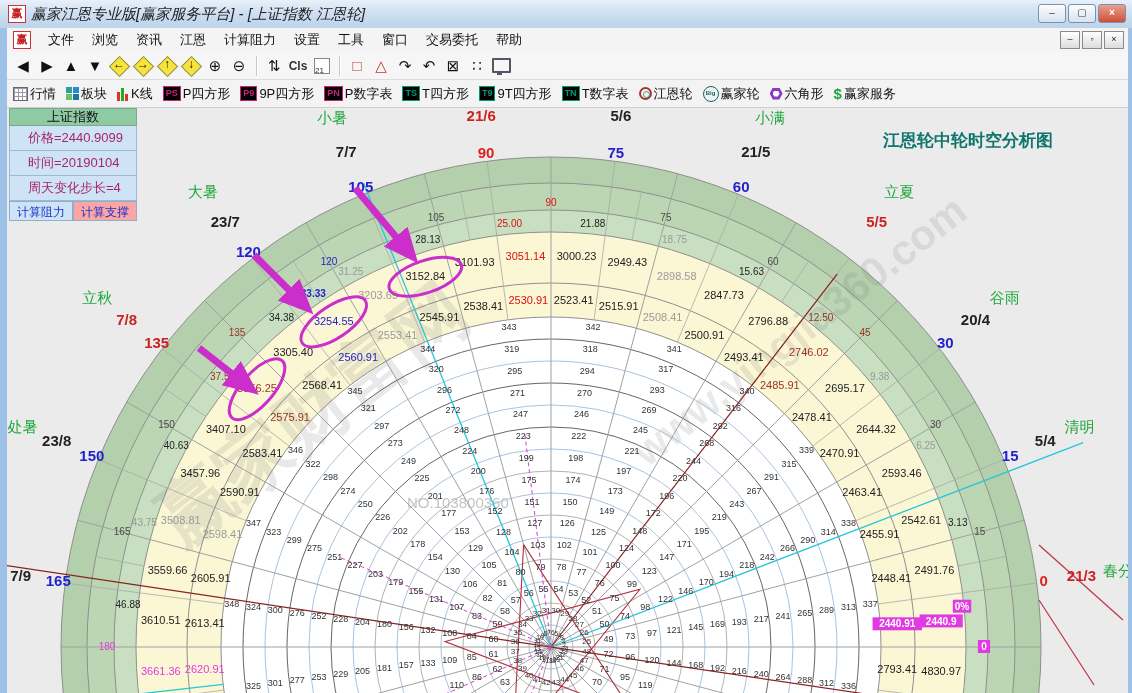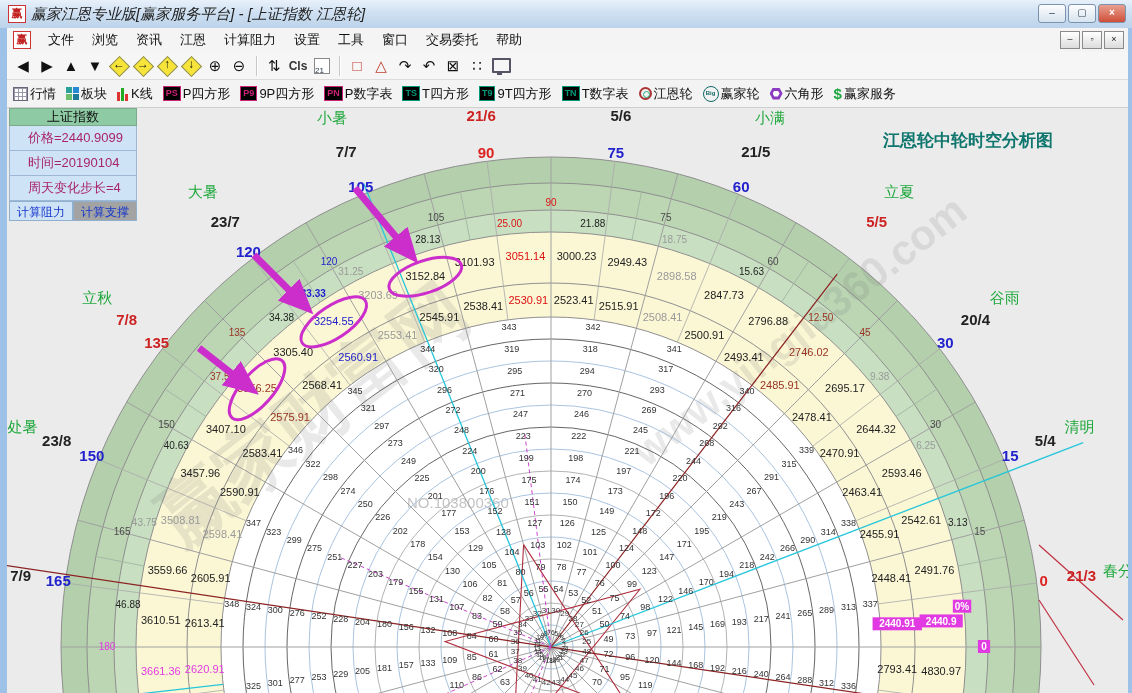--- a/index.html
+++ b/index.html
@@ -72,21 +72,21 @@
 
   
   .info-panel{position:absolute;left:2px;top:0;width:128px;z-index:5;font-size:13px;}
   .ip-header{background:#8ecba4;border:1px solid #7aa98c;text-align:center;height:16px;line-height:16px;color:#111;}
   .ip-row{background:#cfe3f7;border:1px solid #9db7d4;border-top:none;height:24px;line-height:24px;
     padding-left:18px;color:#a8246c;white-space:nowrap;overflow:hidden;}
   .ip-btns{display:flex;}
   .ip-btn{width:64px;height:20px;line-height:20px;text-align:center;font-size:12px;color:#1536cc;
     border:1px solid #8fb0cc;box-sizing:border-box;}
   .ip-btn.resist{background:#cfe3f7;}
-  .ip-btn.support{background:#a3a3a3;}
+  .ip-btn.support{background:#fca5a5;}
 
   
   .annotation{position:absolute;left:876px;top:18px;z-index:4;pointer-events:none;}
   .annotation div{font-size:17px;font-weight:bold;color:#0f766e;line-height:29px;white-space:nowrap;}
 </style>
 </head>
 <body>
 
 <div id="app">
 

